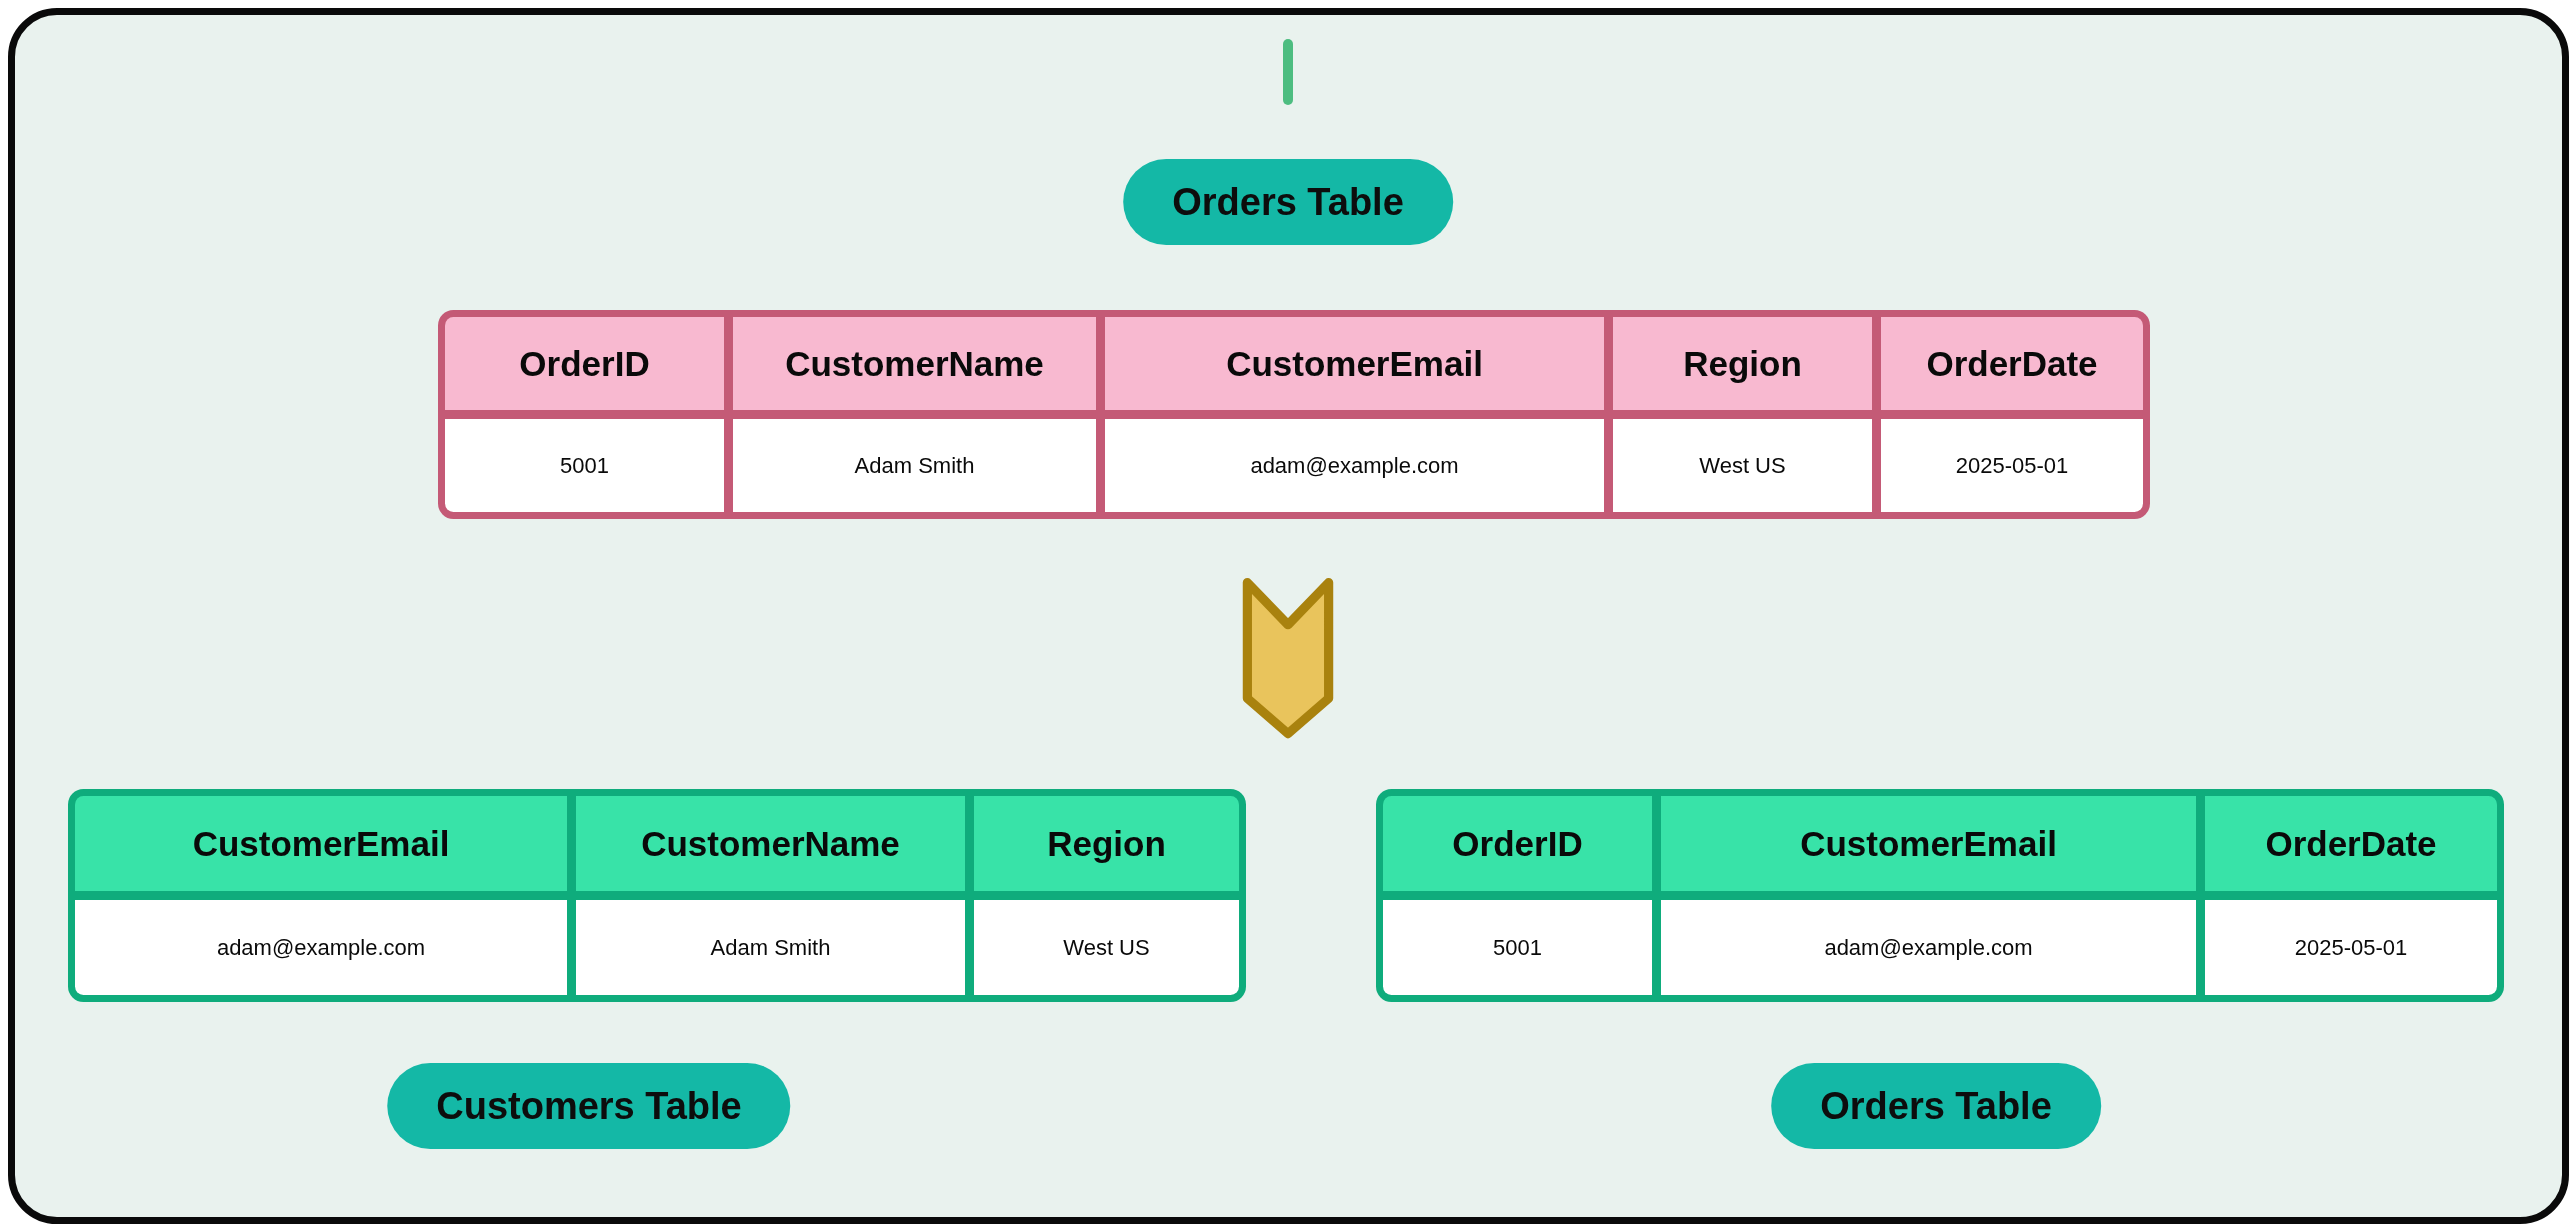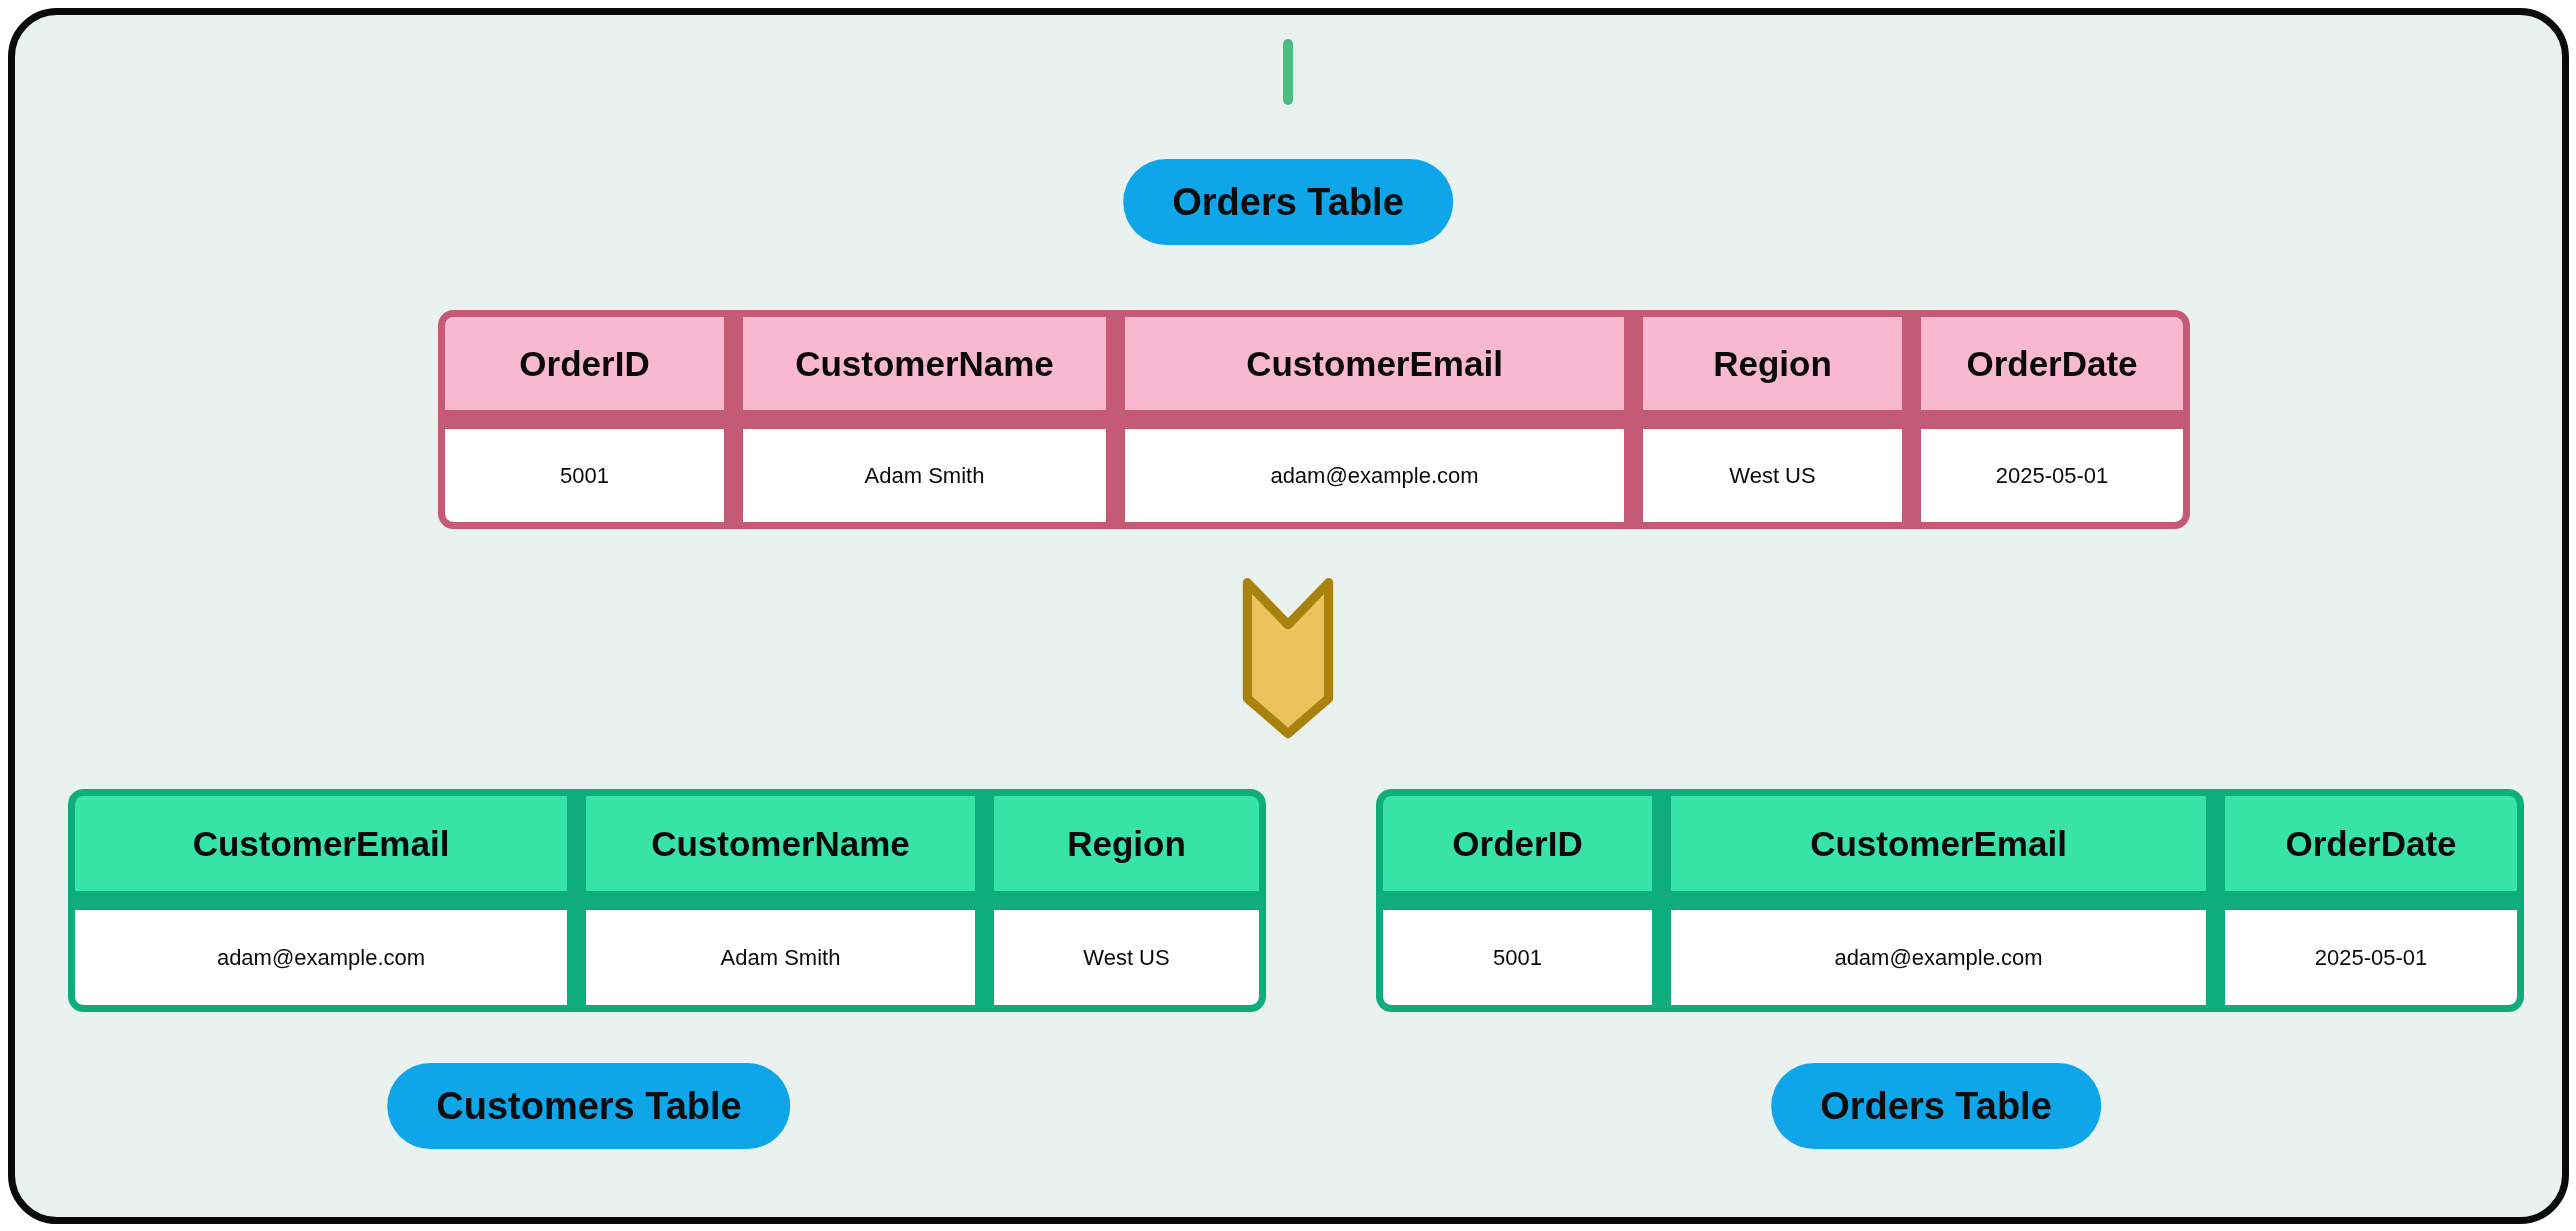--- a/index.html
+++ b/index.html
@@ -8,29 +8,29 @@
   .canvas { position:relative; width:2576px; height:1231px; background:#ffffff; overflow:hidden; }
 
   .frame { position:absolute; left:7.7px; top:7.7px; width:2561px; height:1216px;
            background:#e9f2ee; border:7.7px solid #0a0a0a; border-radius:49px; }
 
   .title-row { position:absolute; top:38px; left:0; width:100%; height:68px;
                display:flex; justify-content:center; align-items:center; gap:17px; }
   .title-bar { width:10.8px; height:66px; border-radius:5.4px; background:#4dbd80; }
   .title-text { font-size:51px; font-weight:bold; color:#0d0d0d; }
 
-  .badge { position:absolute; height:86px; border-radius:43px; background:#0ea5e9;
+  .badge { position:absolute; height:86px; border-radius:43px; background:#14b8a6;
            color:#0d0d0d; font-size:38px; font-weight:600; white-space:nowrap;
            display:flex; align-items:center; justify-content:center;
            padding:0 49px; transform:translateX(-50%); }
   .badge.top     { left:1288px; top:159px; }
   .badge.b-left  { left:589px;  top:1063px; }
   .badge.b-right { left:1936px; top:1063px; }
 
-  .dtable { position:absolute; display:grid; gap:19px; border-radius:15.4px; overflow:hidden; }
+  .dtable { position:absolute; display:grid; gap:9px; border-radius:15.4px; overflow:hidden; }
   .dtable.pink   { left:438px;  top:310px;  border:7px solid #c45a76; background:#c45a76;
                    grid-template-columns:279px 363px 499px 259px 262px;
                    grid-template-rows:93px 93px; }
   .dtable.green1 { left:68px;   top:789px; border:7px solid #0fac7c; background:#0fac7c;
                    grid-template-columns:492px 389px 265px;
                    grid-template-rows:95px 95px; }
   .dtable.green2 { left:1376px; top:789px; border:7px solid #0fac7c; background:#0fac7c;
                    grid-template-columns:269px 535px 292px;
                    grid-template-rows:95px 95px; }
 

